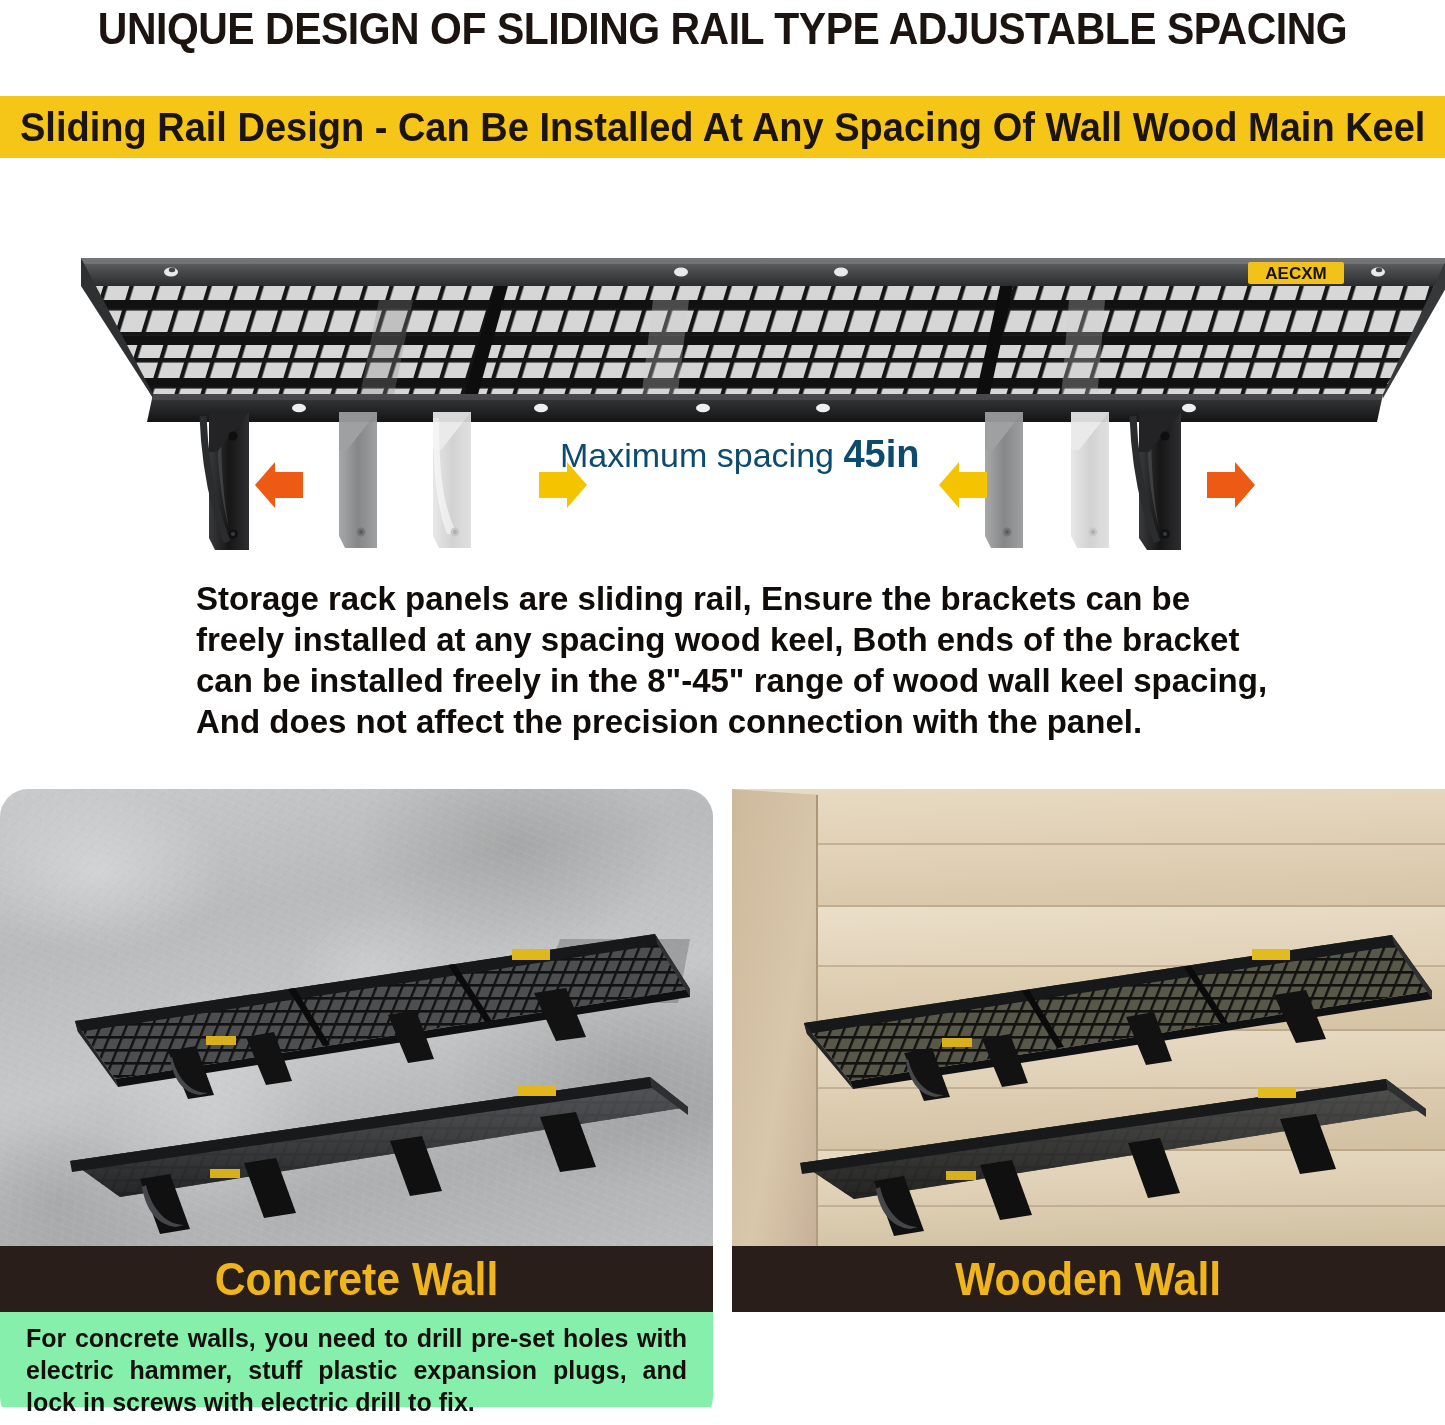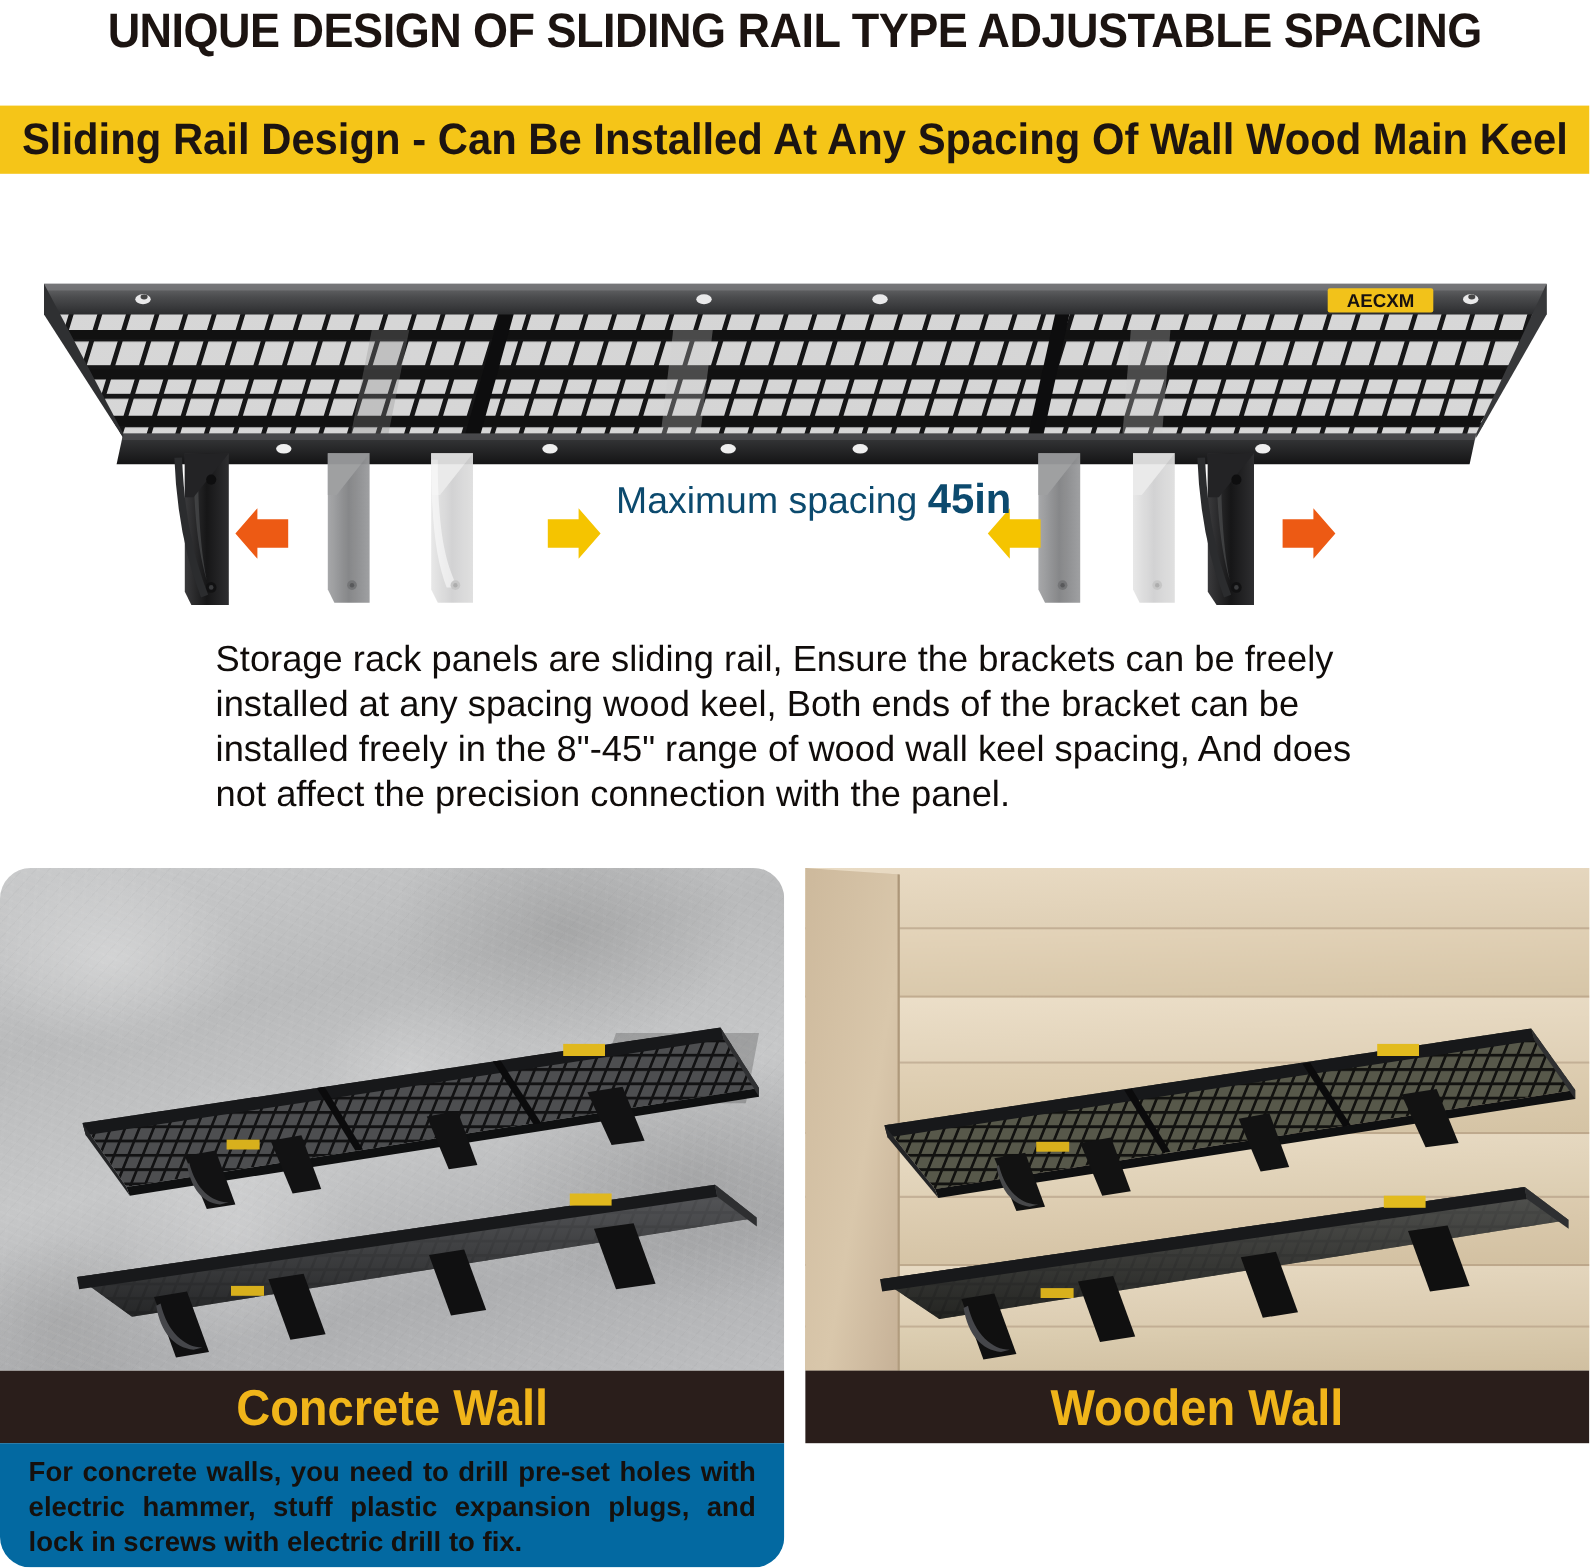--- a/index.html
+++ b/index.html
@@ -36,39 +36,39 @@
     font-family: "Liberation Sans Narrow", "Liberation Sans", sans-serif;
     font-weight: bold;
     font-size: 40px;
     line-height: 44px;
     color: #1c1411;
     white-space: nowrap;
     transform: scaleX(0.95);
   }
 
   
-  .hero { position: absolute; left: 0; top: 150px; width: 1332px; height: 410px; }
+  .hero { position: absolute; left: 0; top: 150px; width: 1332px; height: 410px; padding-left: 41px; }
   .hero svg { display: block; width: 1445px; height: 410px; }
 
   .spacing-label {
     position: absolute;
     left: 560px; top: 433px;
     font-family: "Liberation Sans Narrow", "Liberation Sans", sans-serif;
     font-size: 34px;
     color: #0c4a6e;
     white-space: nowrap;
     letter-spacing: 0px;
   }
   .spacing-label .val { font-weight: bold; font-size: 38px; }
 
   
   .body-para {
     position: absolute; left: 196px; top: 578px; width: 1072px;
     font-family: "Liberation Sans Narrow", "Liberation Sans", sans-serif;
-    font-weight: normal;
+    font-weight: bold;
     font-size: 33px;
     line-height: 41px;
     color: #100c0a;
     text-align: left;
   }
 
   
   .panels { position: absolute; left: 0; top: 789px; width: 1445px; height: 636px; }
   .panel { position: absolute; top: 0; width: 713px; height: 636px; overflow: hidden; }
   .panel.left  { left: 0; border-radius: 28px; }
@@ -114,22 +114,22 @@
     position: relative; width: 100%; height: 66px;
     background: #2a1e1b;
     display: flex; align-items: center; justify-content: center;
   }
   .cap-title {
     font-family: "Liberation Sans Narrow", "Liberation Sans", sans-serif;
     font-weight: bold; font-size: 46px; line-height: 50px;
     color: #F0B51A; white-space: nowrap; transform: scaleX(0.93);
   }
   .cap-body-band {
-    position: relative; width: 100%; height: 113px;
-    background: #0369a1;
+    position: relative; width: 100%; height: 95px;
+    background: #86efac;
     padding: 10px 26px 0 26px;
   }
   .cap-body {
     font-family: "Liberation Sans Narrow", "Liberation Sans", sans-serif;
     font-weight: bold; font-size: 25px; line-height: 32px;
     color: #15100d; text-align: justify;
   }
 </style>
 </head>
 <body>

